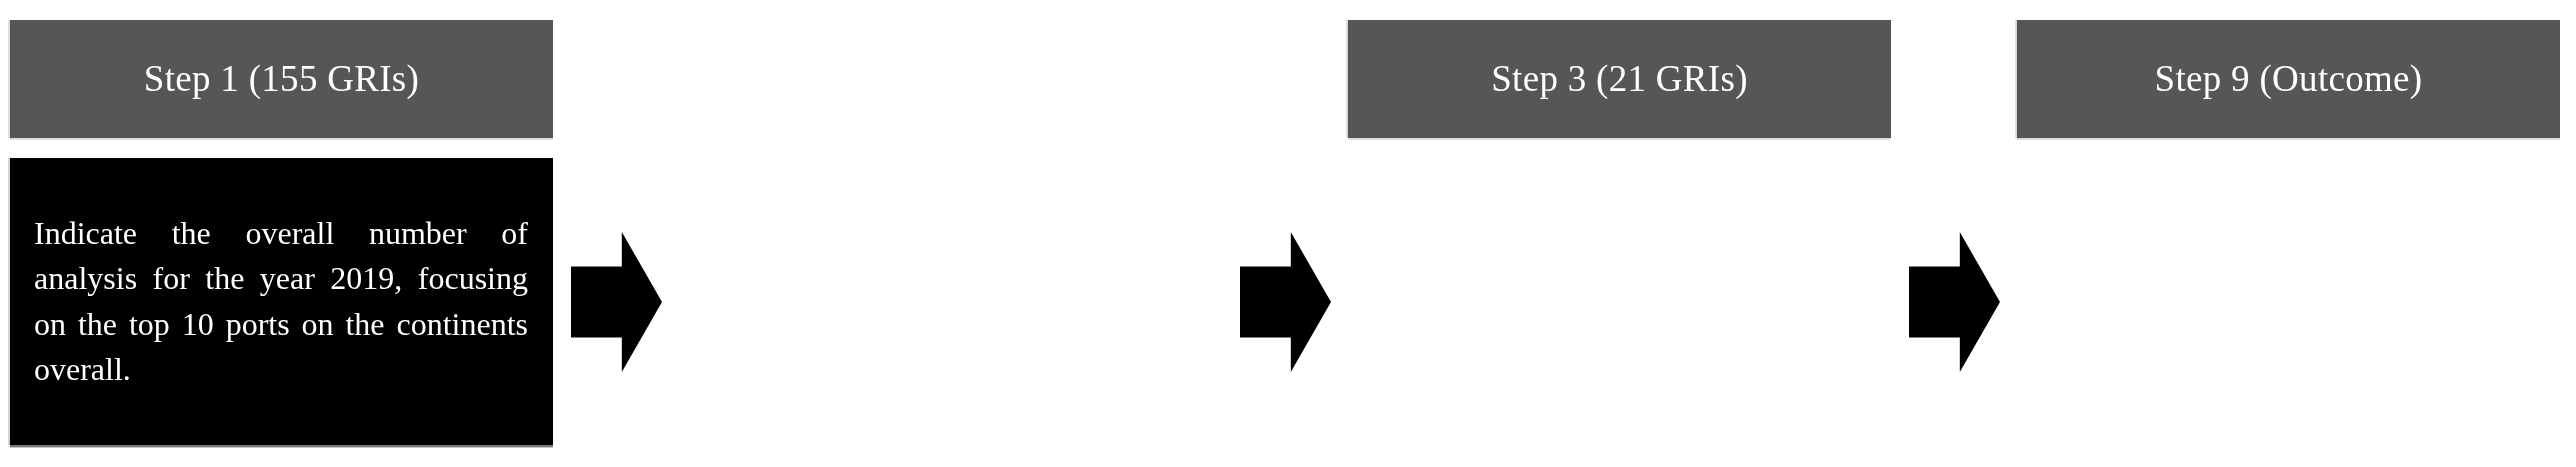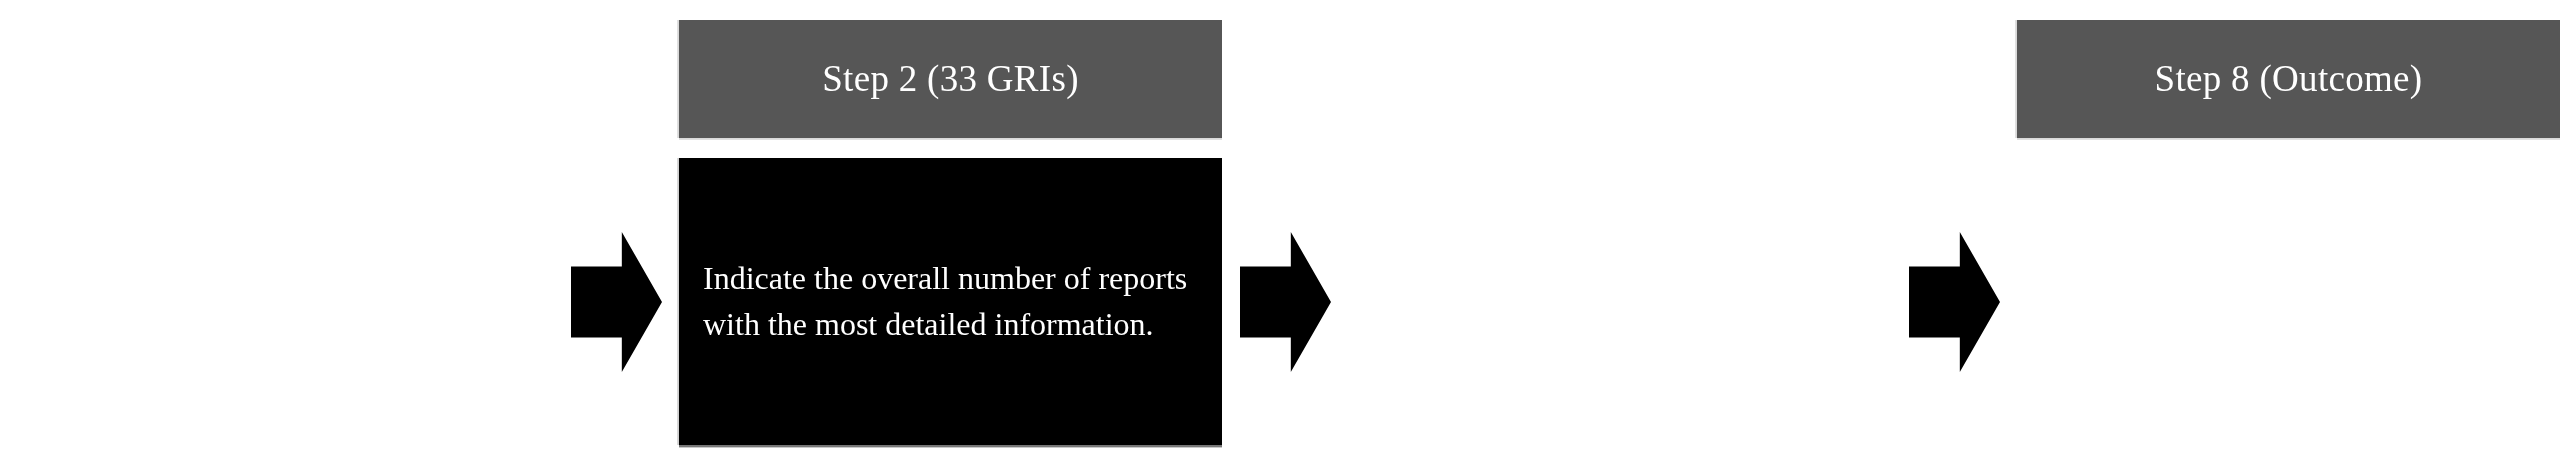--- a/index.html
+++ b/index.html
@@ -81,51 +81,54 @@
     width: 91px;
     height: 140px;
   }
   .arrow-connector svg { display: block; width: 100%; height: 100%; }
 </style>
 </head>
 <body>
 
 <div id="canvas">
 
+  <div class="step-column" style="left:10px;">
+    <div class="step-header">
+      <span class="step-header-label">Step 1 (155 GRIs)</span>
+    </div>
+    <div class="step-body">
+      <div class="step-body-text justify">Indicate the overall number of analysis for the year 2019, focusing on the top 10 ports on the continents overall.</div>
+    </div>
+  </div>
 
   <div class="arrow-connector" style="left:571px;">
     <svg viewBox="0 0 154 236" preserveAspectRatio="none">
       <polygon points="0,58 86,58 86,0 154,118 86,236 86,178 0,178" fill="#000000"></polygon>
     </svg>
   </div>
 
-  <div class="step-column" style="left:679px;">
-    <div class="step-header">
-      <span class="step-header-label">Step 2 (33 GRIs)</span>
-    </div>
-    <div class="step-body">
-      <div class="step-body-text leftal">Indicate the overall number of reports with the most detailed information.</div>
-    </div>
-  </div>
 
   <div class="arrow-connector" style="left:1240px;">
     <svg viewBox="0 0 154 236" preserveAspectRatio="none">
       <polygon points="0,58 86,58 86,0 154,118 86,236 86,178 0,178" fill="#000000"></polygon>
     </svg>
   </div>
 
   <div class="step-column" style="left:1348px;">
+    <div class="step-header">
+      <span class="step-header-label">Step 3 (21 GRIs)</span>
+    </div>
   </div>
 
   <div class="arrow-connector" style="left:1909px;">
     <svg viewBox="0 0 154 236" preserveAspectRatio="none">
       <polygon points="0,58 86,58 86,0 154,118 86,236 86,178 0,178" fill="#000000"></polygon>
     </svg>
   </div>
 
   <div class="step-column" style="left:2017px;">
     <div class="step-header">
-      <span class="step-header-label">Step 8 (Outcome)</span>
+      <span class="step-header-label">Step 9 (Outcome)</span>
     </div>
   </div>
 
 </div>
 
 
 </body></html>

